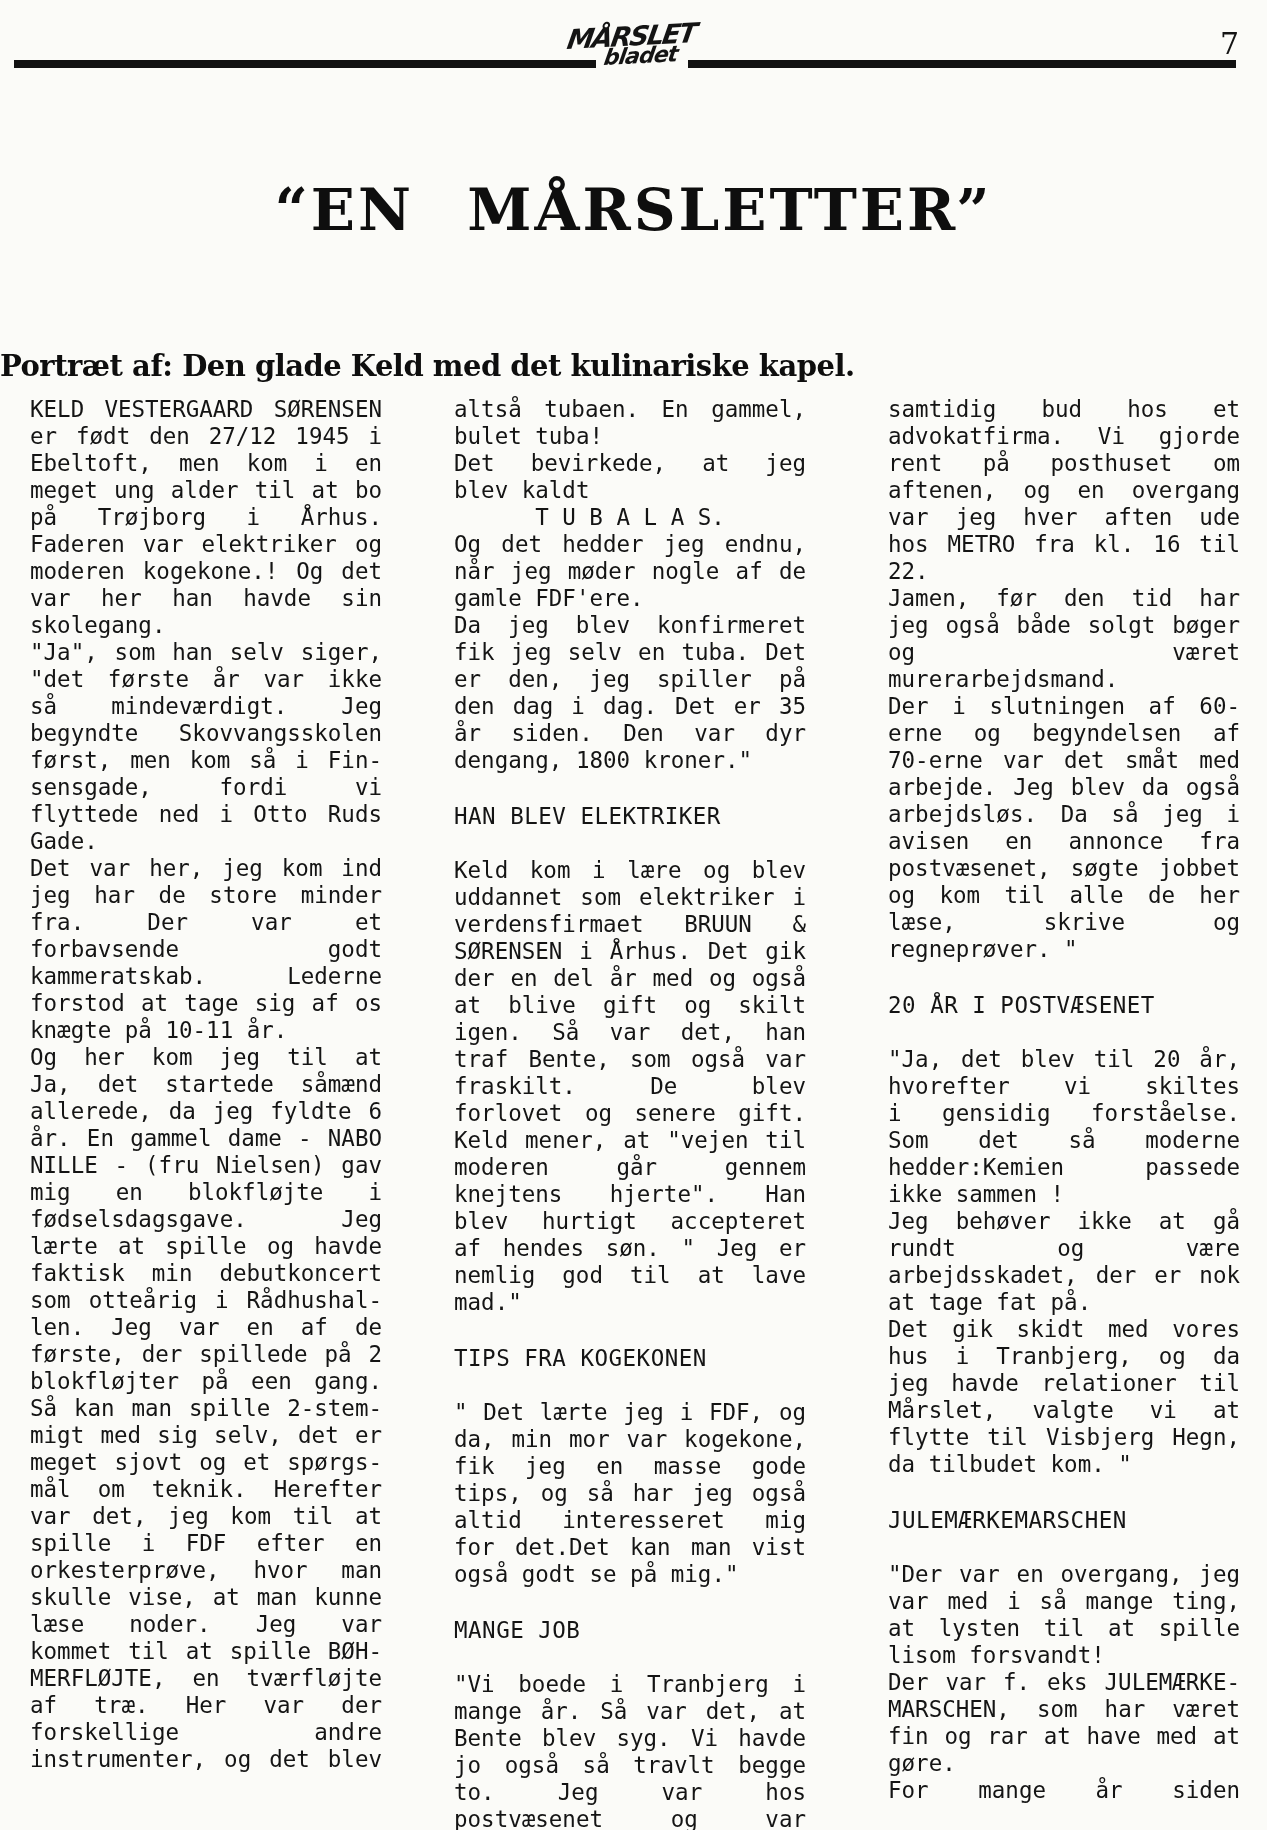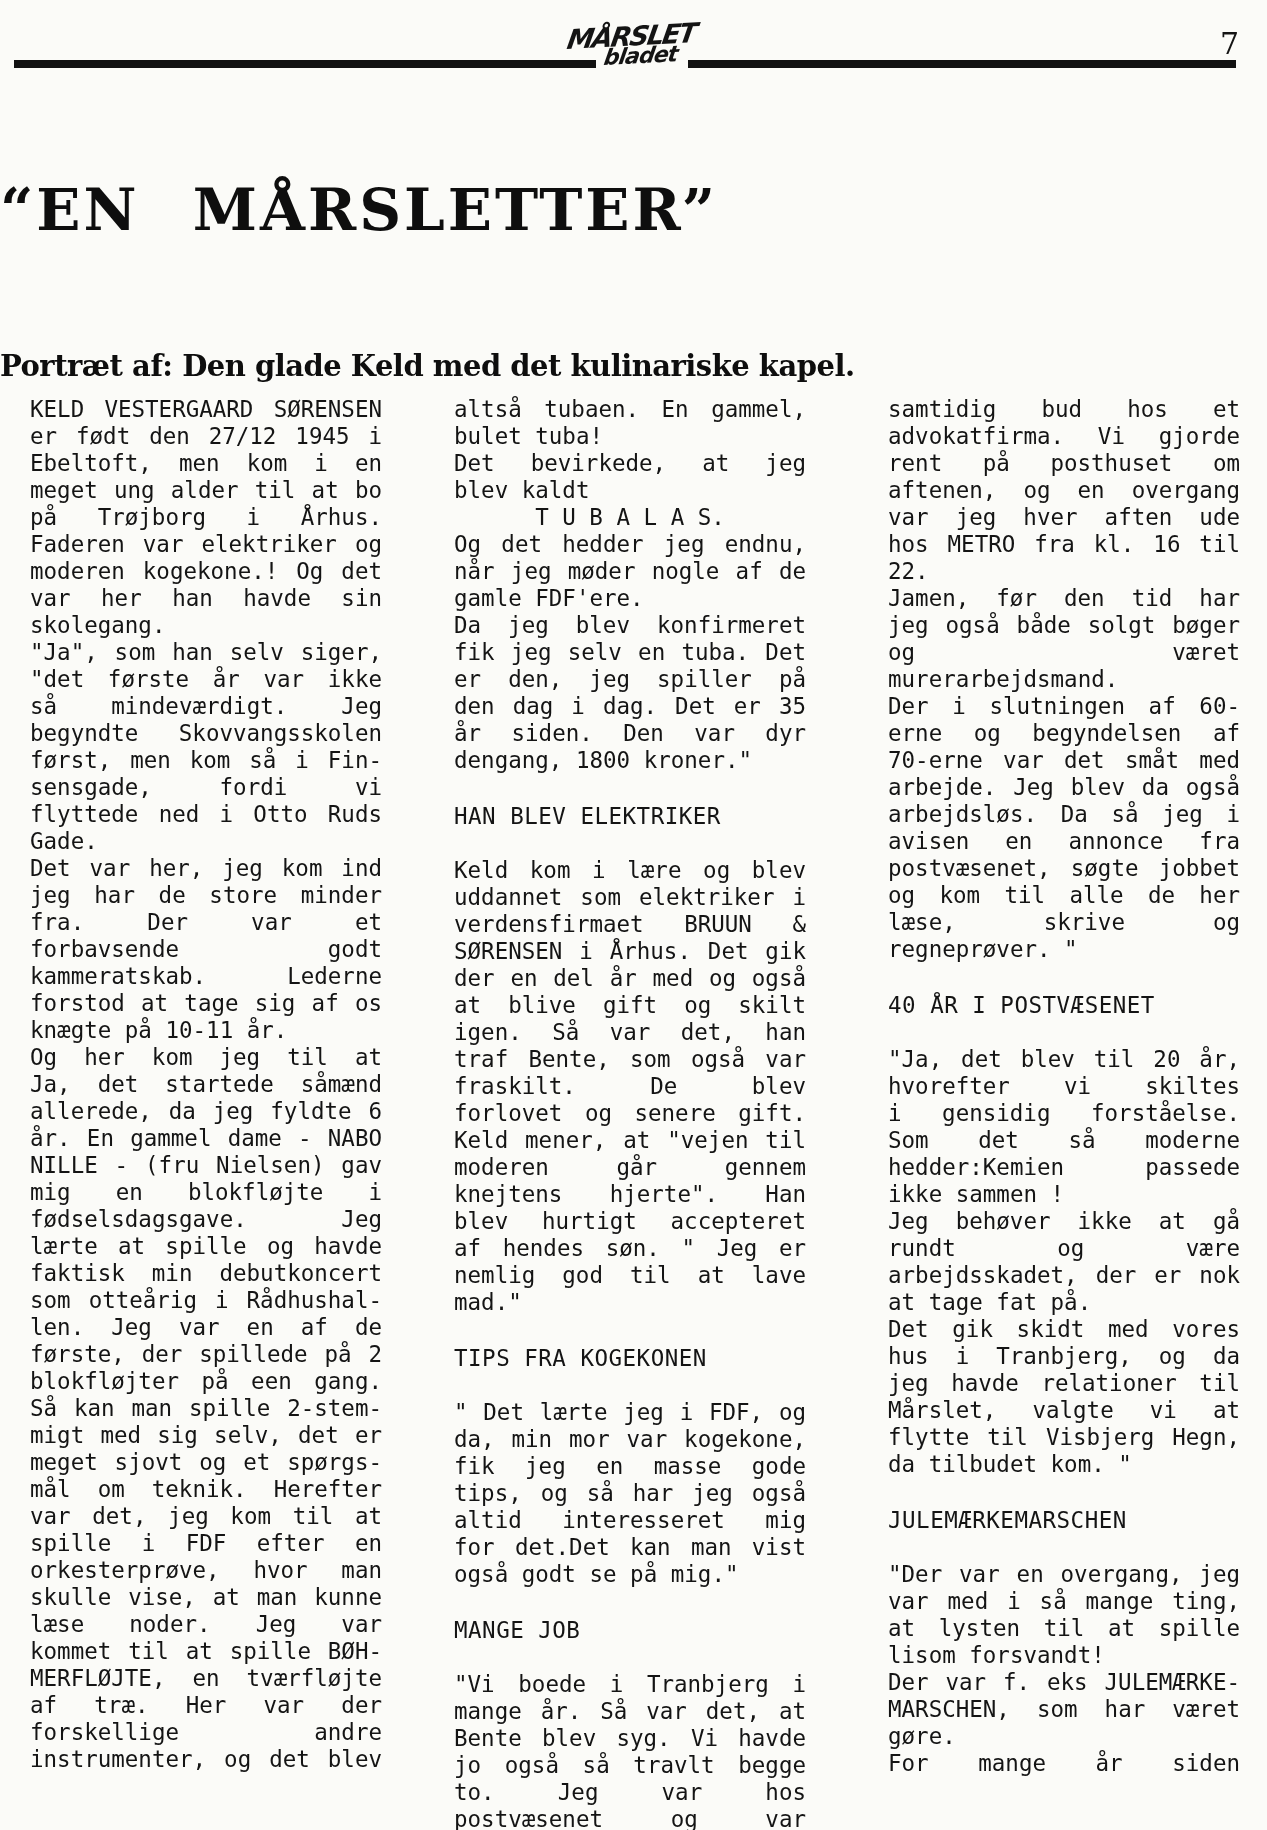--- a/index.html
+++ b/index.html
@@ -19,21 +19,21 @@
     line-height:1;
   }
   .logo-top { font-size:27px; letter-spacing:-2px; }
   .logo-bottom { font-size:22px; letter-spacing:-1px; margin:-4px 0 0 40px; }
   .pageno {
     position:absolute; right:28px; top:26px;
     font-family:"DejaVu Serif", serif; font-size:30px;
   }
   
   .title {
-    position:absolute; top:176px; left:0; width:100%; text-align:left;
+    position:absolute; top:176px; left:0; width:100%; text-align:center;
     font-family:"DejaVu Serif", serif; font-weight:bold; font-size:58px;
     letter-spacing:3px; word-spacing:30px; color:#0e0e0e;
   }
   .subtitle {
     position:absolute; top:349px; left:0; width:100%; text-align:left;
     font-family:"DejaVu Serif", serif; font-weight:bold; font-size:29px;
     letter-spacing:-0.5px; color:#0e0e0e;
   }
   
   .columns { position:absolute; top:396px; left:30px; display:flex; }
@@ -183,21 +183,21 @@
         <div class="bl jl">Der i slutningen af 60-</div>
         <div class="bl jl">erne og begyndelsen af</div>
         <div class="bl jl">70-erne var det småt med</div>
         <div class="bl jl">arbejde. Jeg blev da også</div>
         <div class="bl jl">arbejdsløs. Da så jeg i</div>
         <div class="bl jl">avisen en annonce fra</div>
         <div class="bl jl">postvæsenet, søgte jobbet</div>
         <div class="bl jl">og kom til alle de her</div>
         <div class="bl jl">læse, skrive og</div>
         <div class="bl ll">regneprøver. "</div>
-        <div class="sh">40 ÅR I POSTVÆSENET</div>
+        <div class="sh">20 ÅR I POSTVÆSENET</div>
         <div class="bl jl">"Ja, det blev til 20 år,</div>
         <div class="bl jl">hvorefter vi skiltes</div>
         <div class="bl jl">i gensidig forståelse.</div>
         <div class="bl jl">Som det så moderne</div>
         <div class="bl jl">hedder:Kemien passede</div>
         <div class="bl ll">ikke sammen !</div>
         <div class="bl jl">Jeg behøver ikke at gå</div>
         <div class="bl jl">rundt og være</div>
         <div class="bl jl">arbejdsskadet, der er nok</div>
         <div class="bl ll">at tage fat på.</div>
@@ -207,18 +207,19 @@
         <div class="bl jl">Mårslet, valgte vi at</div>
         <div class="bl jl">flytte til Visbjerg Hegn,</div>
         <div class="bl ll">da tilbudet kom. "</div>
         <div class="sh">JULEMÆRKEMARSCHEN</div>
         <div class="bl jl">"Der var en overgang, jeg</div>
         <div class="bl jl">var med i så mange ting,</div>
         <div class="bl jl">at lysten til at spille</div>
         <div class="bl ll">lisom forsvandt!</div>
         <div class="bl jl">Der var f. eks JULEMÆRKE-</div>
         <div class="bl jl">MARSCHEN, som har været</div>
+        <div class="bl jl">fin og rar at have med at</div>
         <div class="bl ll">gøre.</div>
         <div class="bl jl">For mange år siden</div>
       </div>
     </div>
 
 </div>
 
 </body></html>

